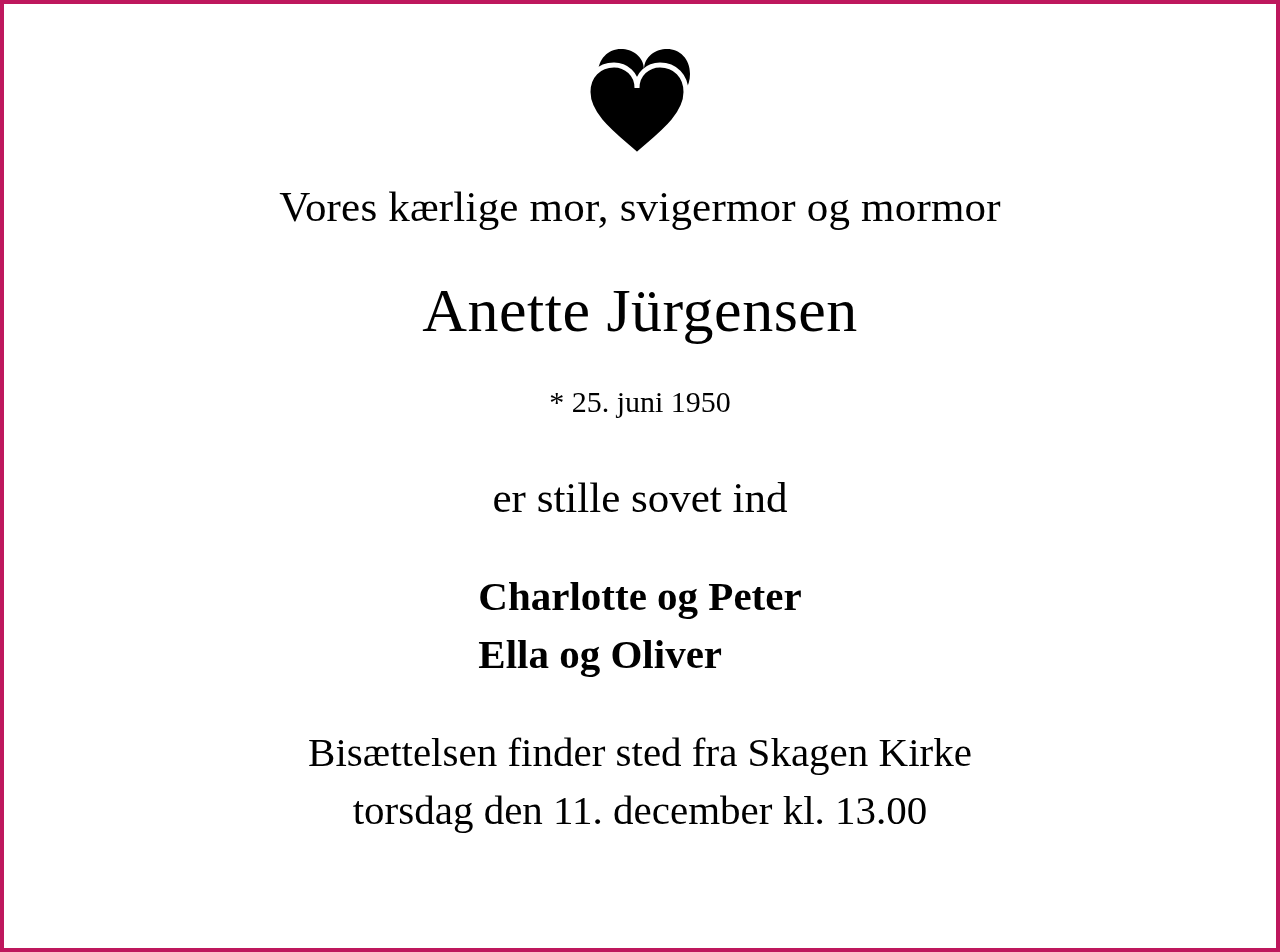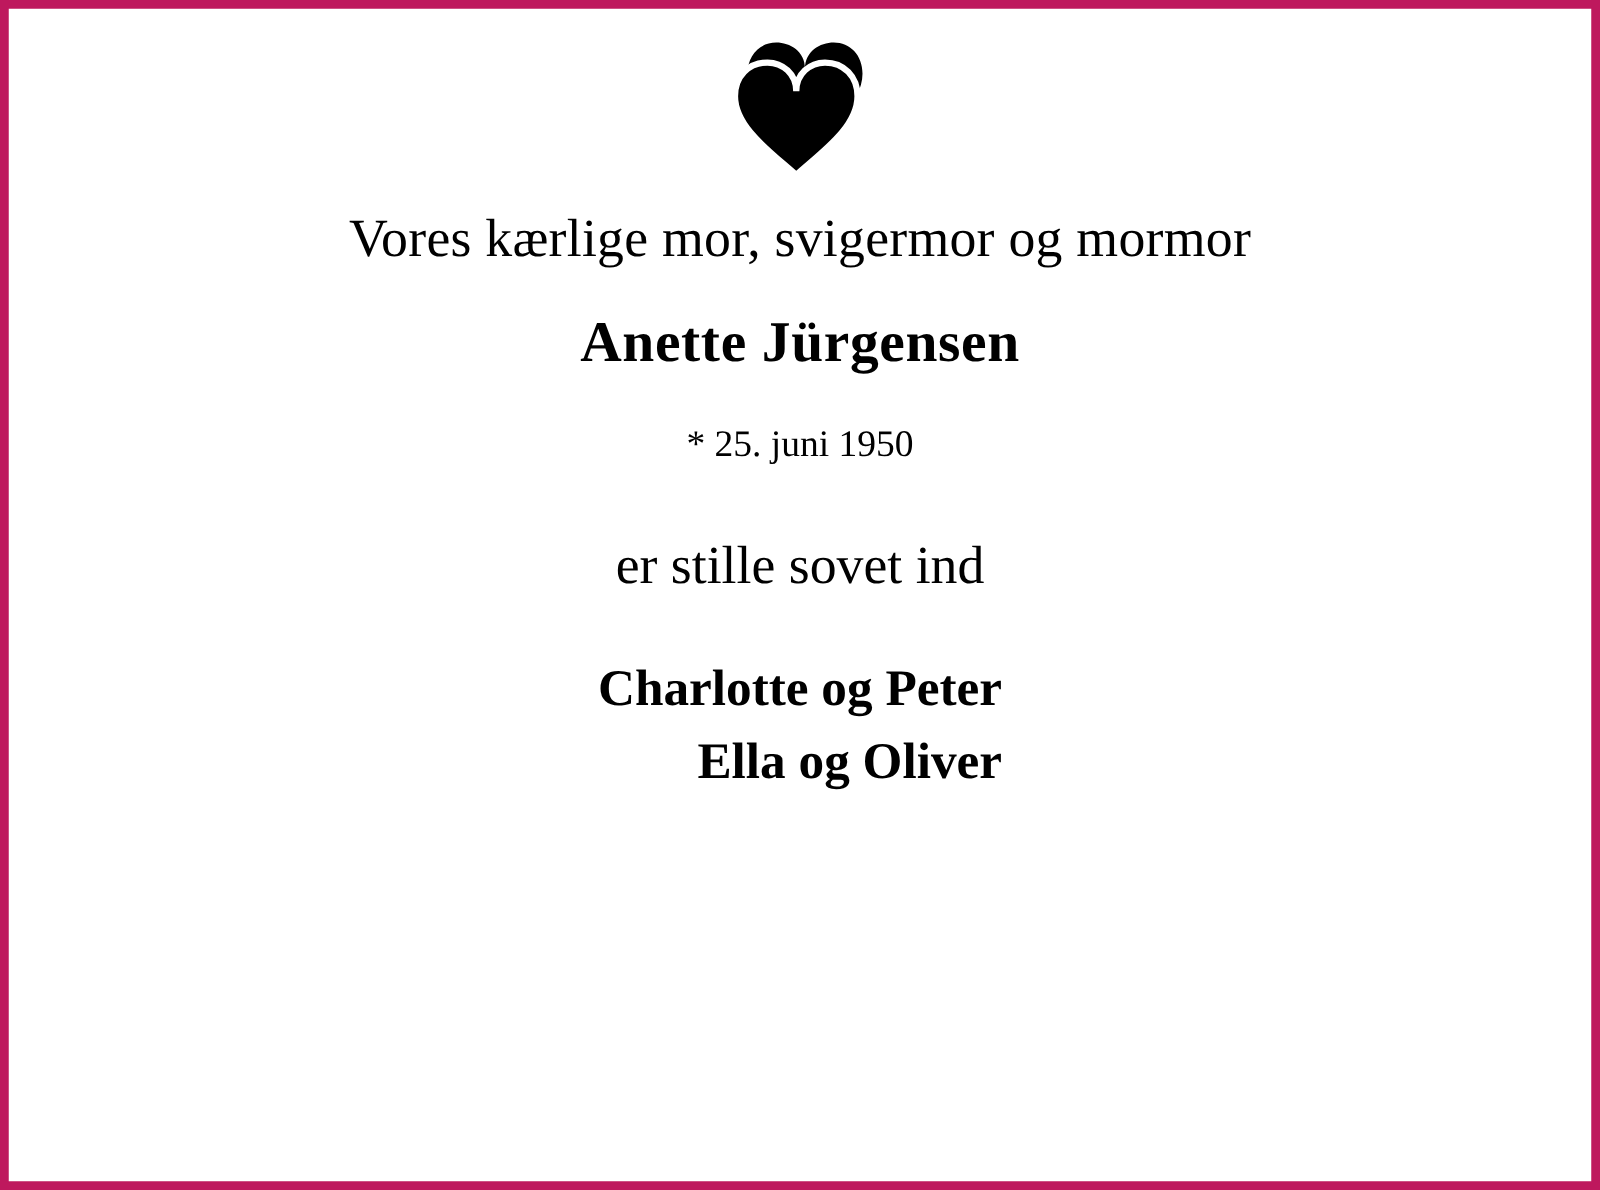--- a/index.html
+++ b/index.html
@@ -13,67 +13,67 @@
     font-family: "Liberation Serif", serif;
     color: #000000;
     overflow: hidden;
   }
   .notice {
     position: relative;
     box-sizing: border-box;
     width: 1280px;
     height: 952px;
     background: #ffffff;
-    border: 7px solid #be185d;
+    border: 4px solid #be185d;
     display: flex;
     flex-direction: column;
     align-items: center;
-    padding-top: 26px;
+    padding-top: 44px;
   }
   .hearts {
     width: 200px;
     height: 108px;
     display: block;
     margin-bottom: 14px;
   }
   .line {
     text-align: center;
     line-height: 1.15;
     white-space: nowrap;
   }
   .intro {
     font-size: 43px;
     margin-top: 12px;
     letter-spacing: 0.2px;
   }
   .name {
-    font-size: 46px;
-    font-weight: bold;
-    margin-top: 32px;
+    font-size: 62px;
+    font-weight: normal;
+    margin-top: 44px;
     letter-spacing: 0.5px;
   }
   .born {
     font-size: 30px;
     margin-top: 38px;
   }
   .passed {
     font-size: 43px;
     margin-top: 54px;
   }
   .place {
     font-size: 43px;
     margin-top: 42px;
   }
   .survivors {
     margin-top: 44px;
   }
   .survivor-line {
     font-size: 41px;
     font-weight: bold;
-    text-align: right;
+    text-align: left;
     line-height: 1.42;
     white-space: nowrap;
   }
   .funeral {
     margin-top: 40px;
   }
   .funeral-line {
     font-size: 41px;
     text-align: center;
     line-height: 1.42;
@@ -97,14 +97,18 @@
   <div class="line born">* 25. juni 1950</div>
 
   <div class="line passed">er stille sovet ind</div>
 
 
   <div class="survivors">
     <div class="survivor-line">Charlotte og Peter</div>
     <div class="survivor-line">Ella og Oliver</div>
   </div>
 
+  <div class="funeral">
+    <div class="funeral-line">Bisættelsen finder sted fra Skagen Kirke</div>
+    <div class="funeral-line">torsdag den 11. december kl. 13.00</div>
+  </div>
 
 </div>
 
 </body></html>

